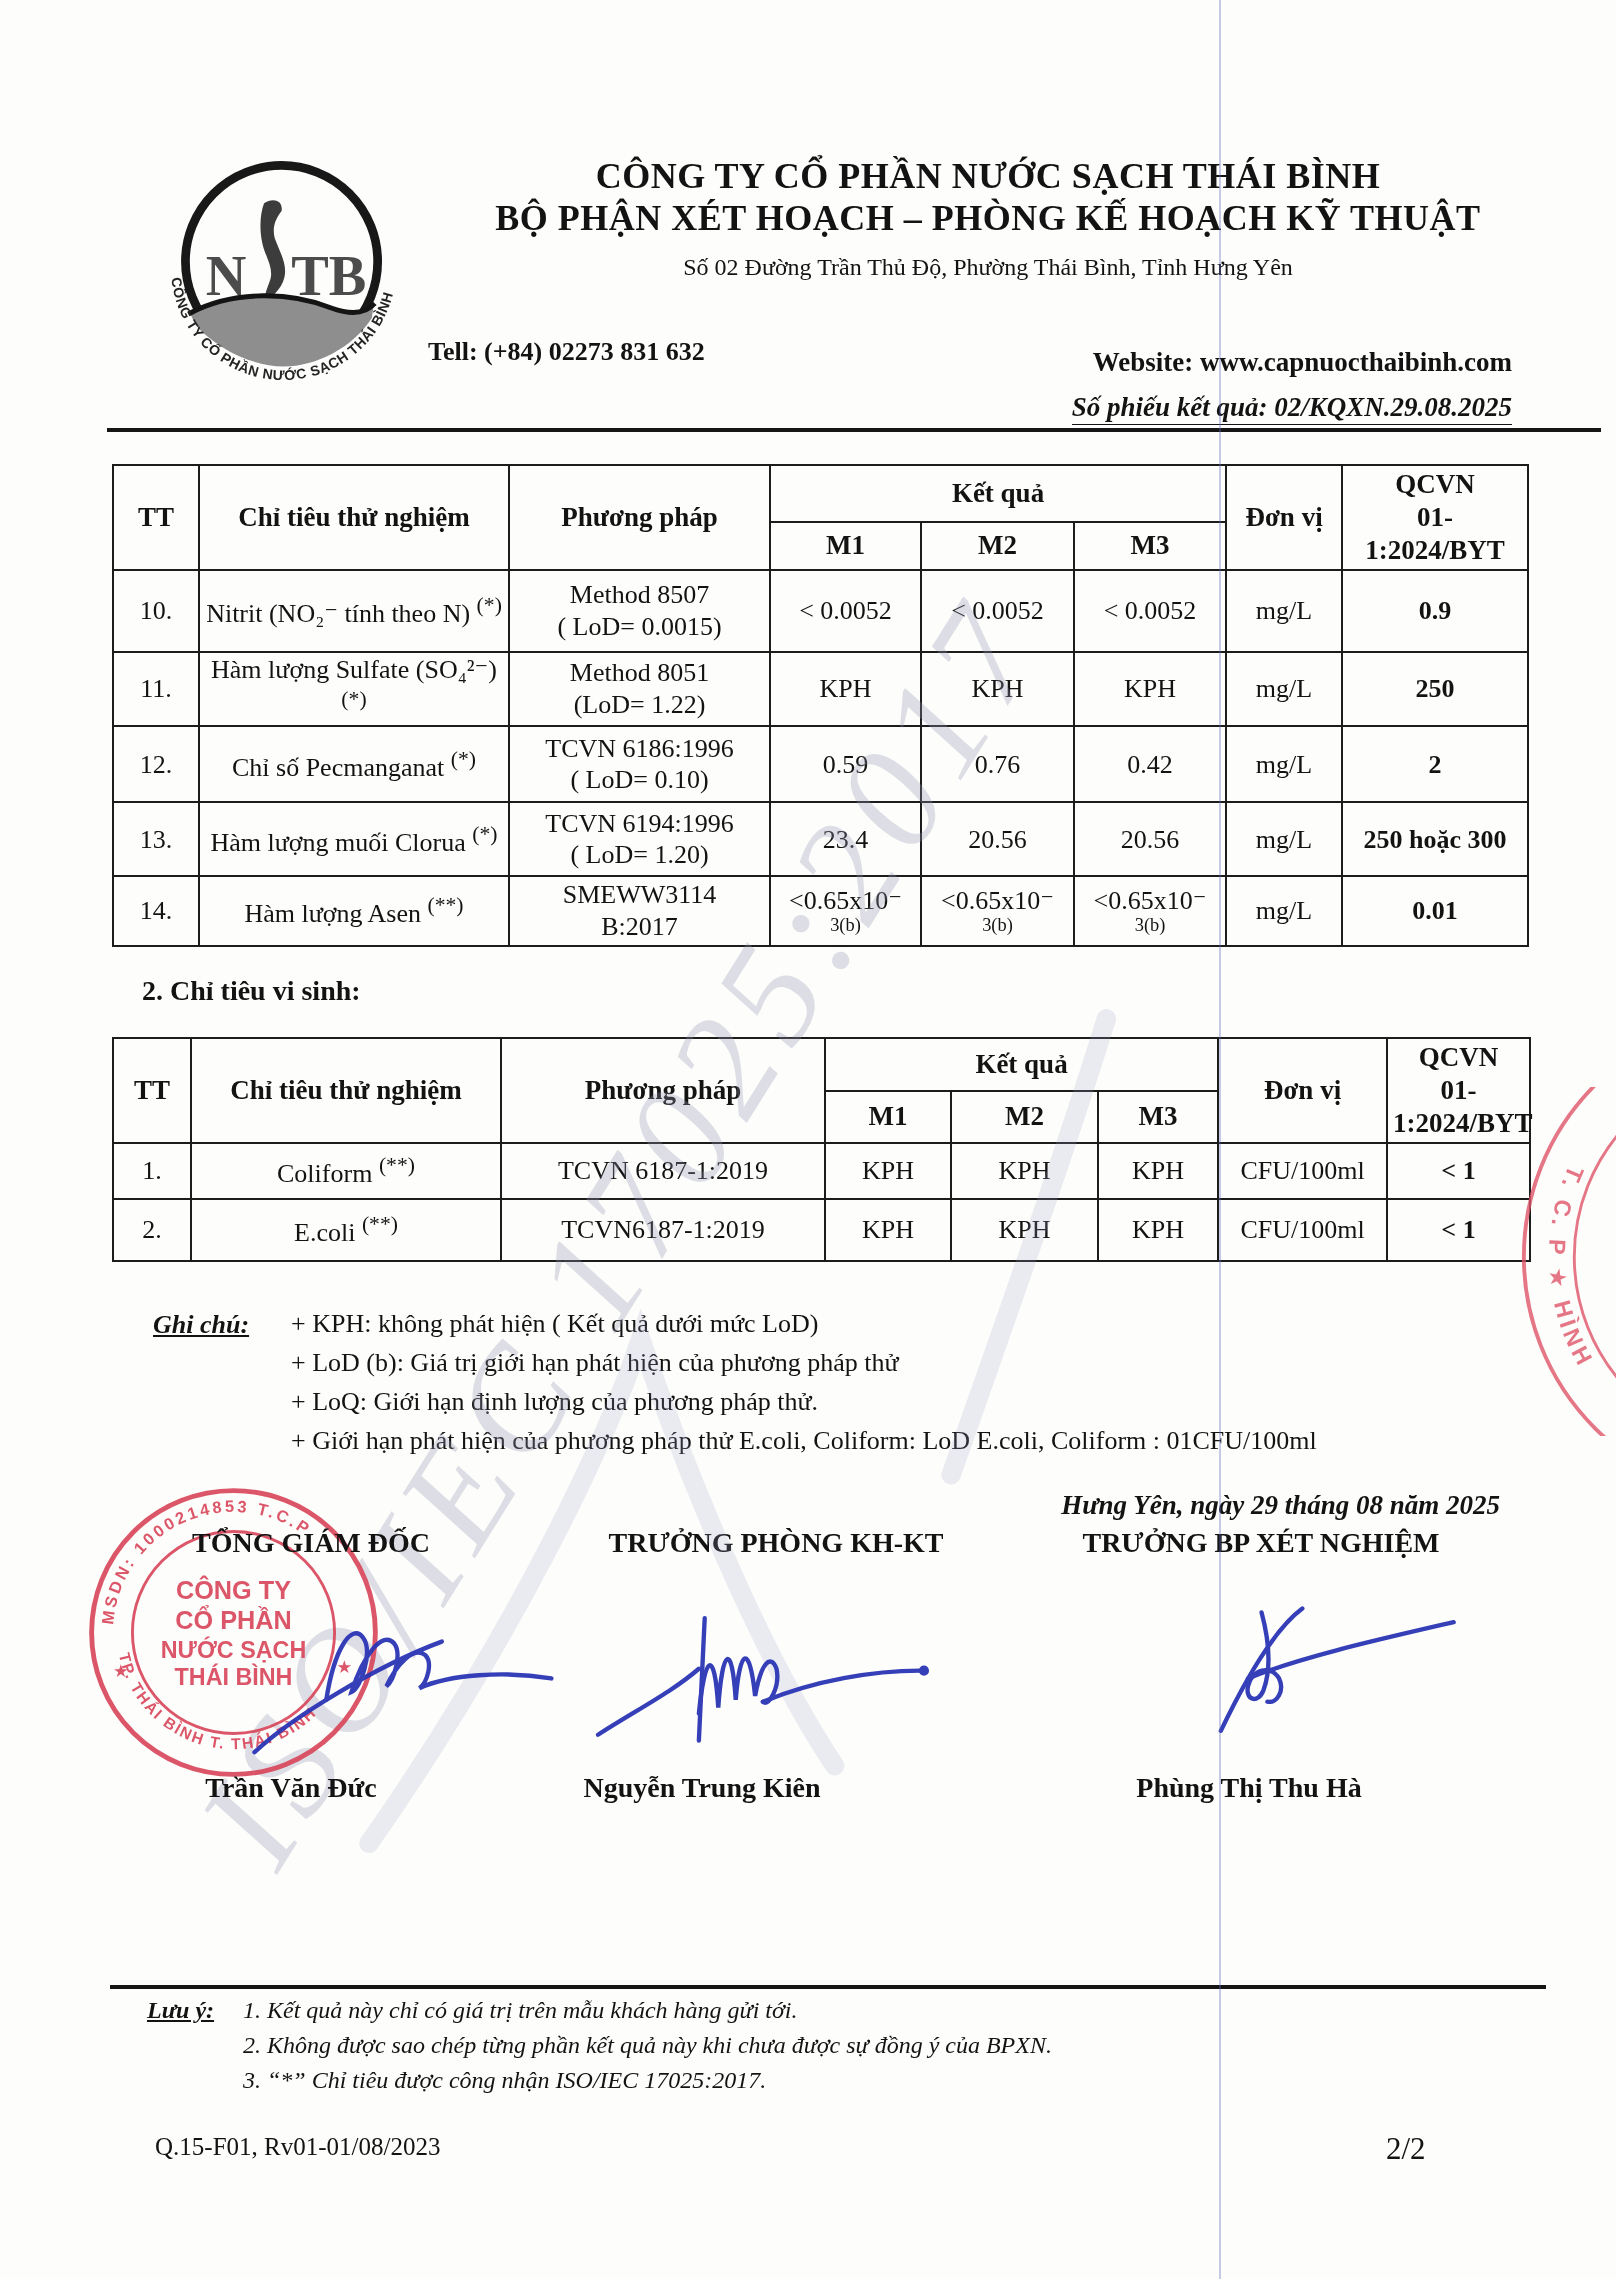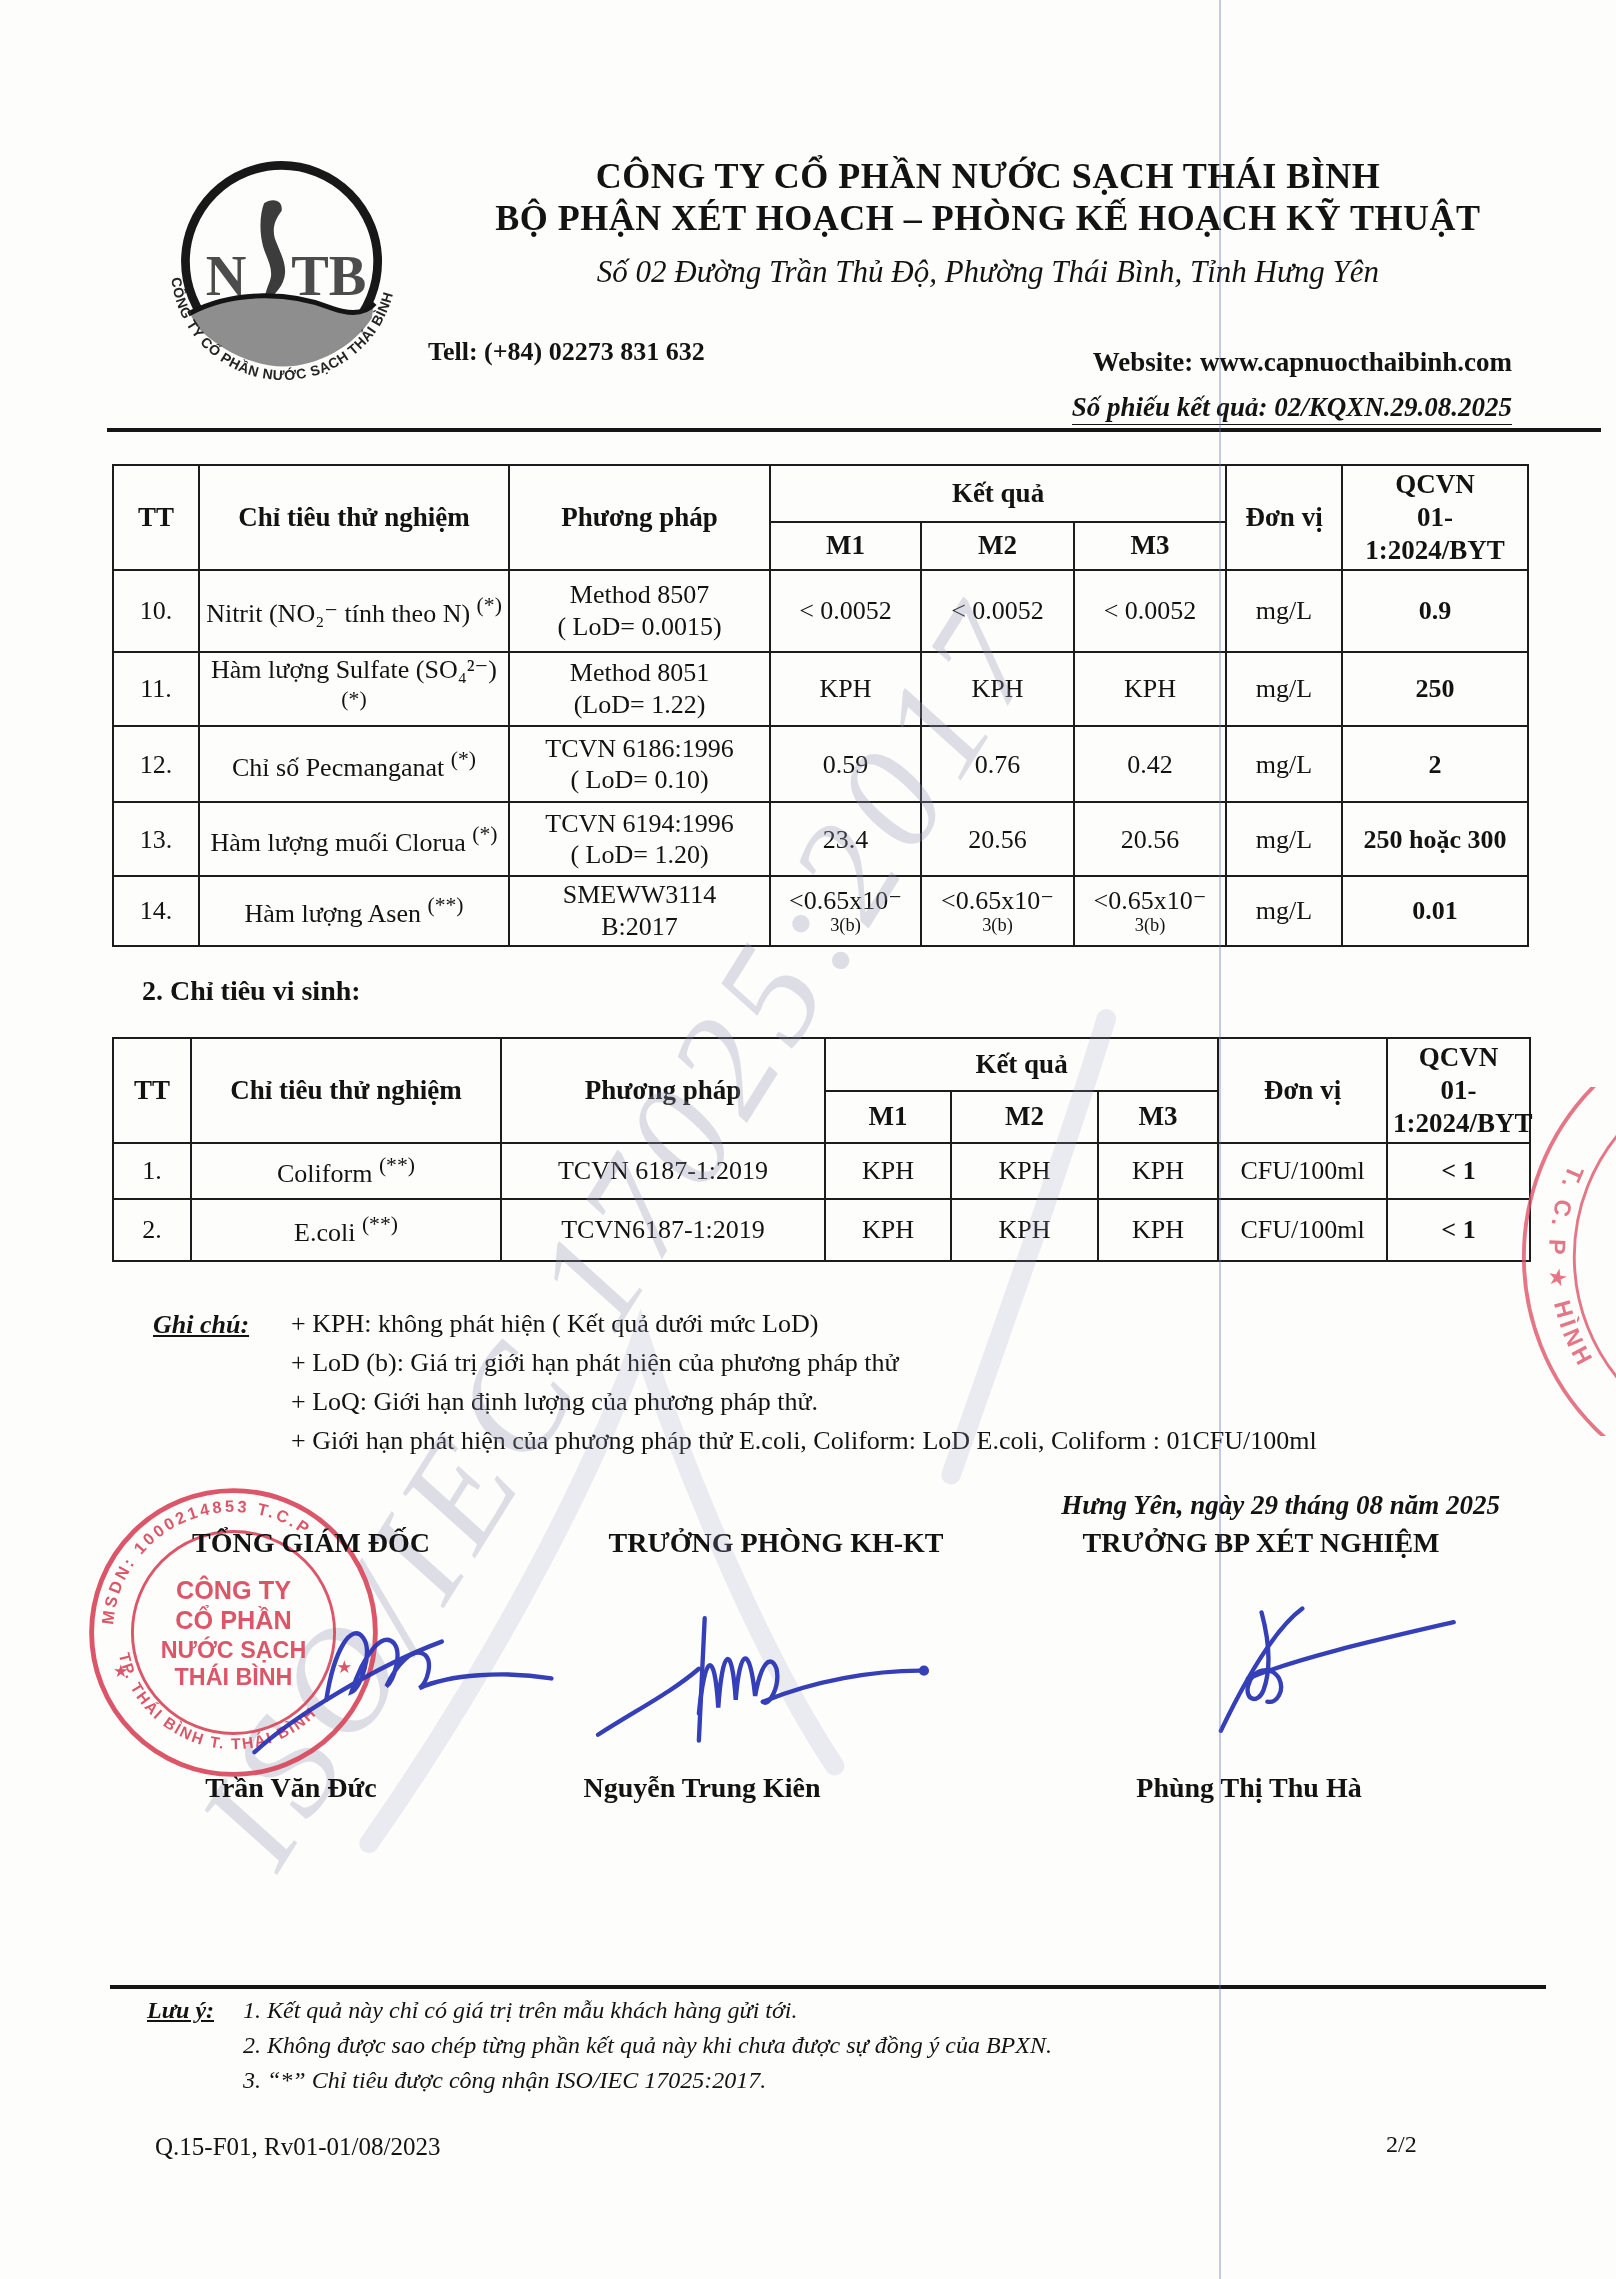--- a/index.html
+++ b/index.html
@@ -13,21 +13,21 @@
     background:rgba(95,105,185,0.35); z-index:6; }
   .watermark {
     position:absolute; left:621px; top:1232px; z-index:2; white-space:nowrap;
     transform:translate(-50%,-50%) rotate(-58deg);
     font-size:146px; font-style:italic; letter-spacing:11.6px;
     color:rgba(148,150,178,0.30); pointer-events:none;
   }
   
   .header-text { position:absolute; left:359px; top:155px; width:1258px; text-align:center; }
   .co-line { font-size:36px; font-weight:bold; line-height:1.18; letter-spacing:0.5px; }
-  .addr { font-size:31px; font-style:italic; margin-top:13.6px; }
+  .addr { font-size:24px; margin-top:13.6px; }
   .tel { position:absolute; left:428px; top:337px; font-size:26px; font-weight:bold; }
   .web { position:absolute; right:105px; top:347px; font-size:27px; font-weight:bold; }
   .sheet-no { position:absolute; right:105px; top:392px; font-size:27px; font-weight:bold;
     font-style:italic; border-bottom:1.9px solid #131313; padding-bottom:1px; }
   .rule-top { position:absolute; left:107px; top:428px; width:1494px; height:3.9px; background:#161616; }
   .rule-bottom { position:absolute; left:110px; top:1985px; width:1436px; height:3.9px; background:#161616; }
   
   .t { position:absolute; border-collapse:collapse; table-layout:fixed; z-index:1; }
   .t td, .t th { border:2.4px solid #1c1c1c; font-size:26px; text-align:center;
     vertical-align:middle; white-space:pre-line; padding:1.9px 4.9px; line-height:1.22; }
@@ -47,21 +47,21 @@
   .sig-name { position:absolute; top:1772px; transform:translateX(-50%); font-size:28px;
     font-weight:bold; white-space:nowrap; z-index:4; }
   .overlay { position:absolute; left:0; top:0; z-index:5; pointer-events:none; }
   .stamp-svg { position:absolute; left:78px; top:1477px; z-index:3; pointer-events:none; }
   .edge-stamp-svg { position:absolute; left:1485px; top:1087px; z-index:3; pointer-events:none; }
   
   .footer-label { position:absolute; left:147px; top:1997px; font-size:24px; font-style:italic;
     text-decoration:underline; font-weight:bold; }
   .footer-items { position:absolute; left:243px; top:1993px; font-size:24px; font-style:italic; line-height:35px; }
   .form-code { position:absolute; left:155px; top:2133px; font-size:25px; }
-  .page-num { position:absolute; left:1386px; top:2131px; font-size:24px; }
+  .page-num { position:absolute; left:1386px; top:2131px; font-size:31px; }
   .sans { font-family:"Liberation Sans","DejaVu Sans",sans-serif; }
 </style>
 </head>
 <body>
 
 <div class="page">
 
   <div class="fold-line"></div>
 
   <div class="watermark">ISO/IEC 17025:2017</div>

